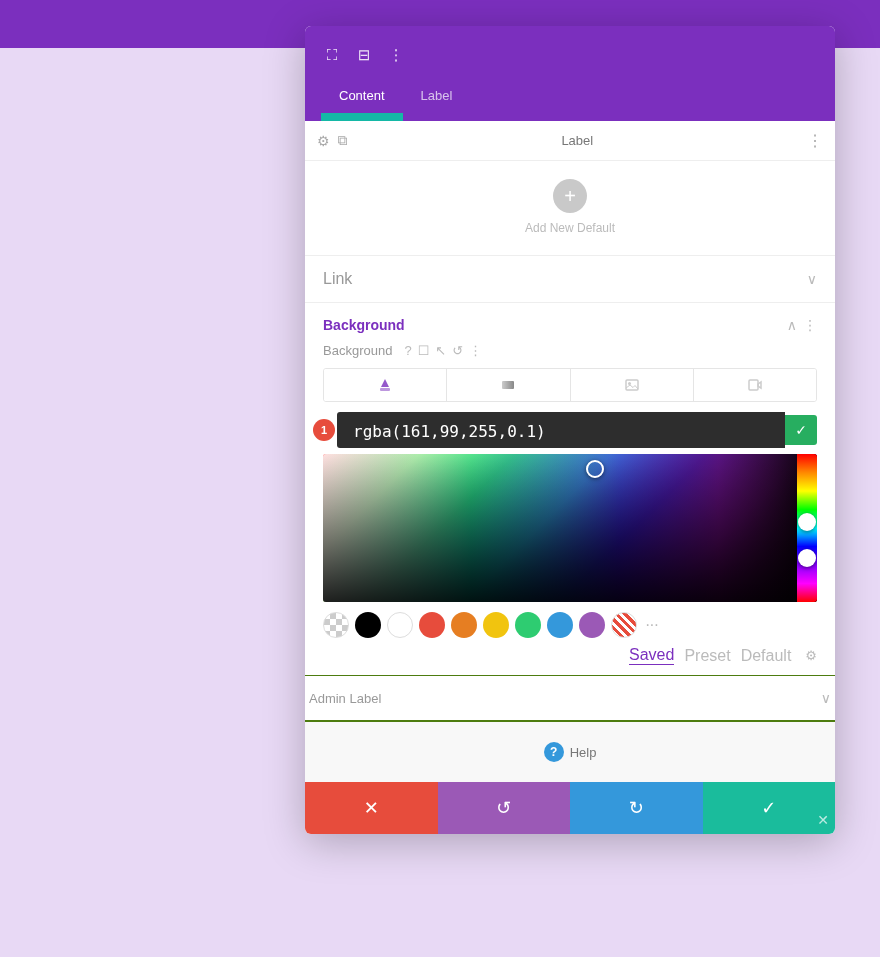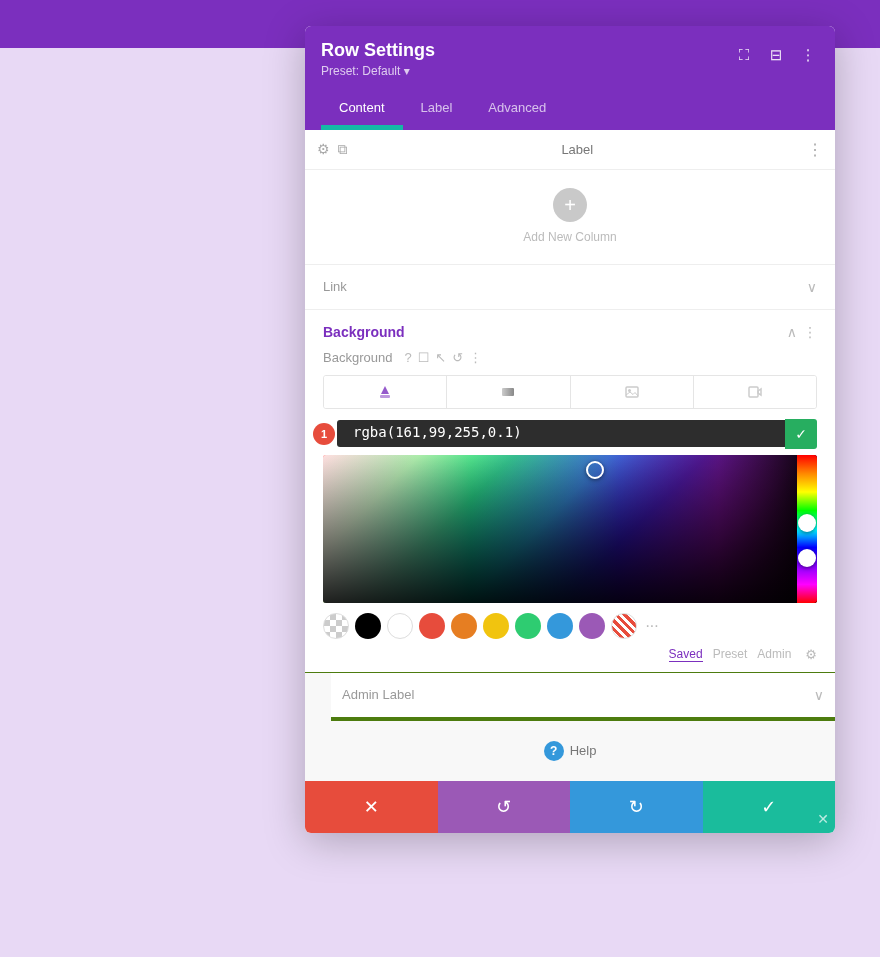--- a/index.html
+++ b/index.html
@@ -93,21 +93,21 @@
     .tab {
       padding: 10px 18px;
       color: rgba(255,255,255,0.7);
       font-size: 13px;
       cursor: pointer;
       border-bottom: 3px solid transparent;
       font-weight: 500;
     }
     .tab.active {
       color: #fff;
-      border-bottom: 5px solid #14b8a6;
+      border-bottom: 8px solid #14b8a6;
     }
 
     
     .panel-body {
       background: #f8f8f8;
       overflow-y: auto;
       max-height: 820px;
     }
 
     
@@ -172,21 +172,21 @@
       background: #fff;
       padding: 14px 18px;
       display: flex;
       align-items: center;
       justify-content: space-between;
       border-bottom: 1px solid #eee;
       cursor: pointer;
     }
     .section-label {
       color: #999;
-      font-size: 13px;
+      font-size: 16px;
     }
     .section-chevron {
       color: #bbb;
       font-size: 14px;
     }
 
     
     .bg-section {
       background: #fff;
       border-bottom: 1px solid #4d7c0f;
@@ -287,22 +287,22 @@
       font-weight: 700;
       display: flex;
       align-items: center;
       justify-content: center;
       z-index: 10;
     }
     .color-input {
       background: #2d2d2d;
       color: #fff;
       border: none;
-      padding: 4px 10px 7px 16px;
-      font-size: 14px;
+      padding: 10px 10px 7px 16px;
+      font-size: 16px;
       font-family: monospace;
       flex: 1;
       border-radius: 3px 0 0 3px;
       outline: none;
     }
     .color-input-check {
       background: #27ae60;
       color: #fff;
       border: none;
       padding: 7px 10px;
@@ -360,45 +360,44 @@
 
     
     .color-tabs-row {
       display: flex;
       align-items: center;
       justify-content: flex-end;
       gap: 10px;
       padding: 4px 0 10px;
     }
     .color-tab {
-      font-size: 12px;
+      font-size: 16px;
       color: #bbb;
       cursor: pointer;
     }
     .color-tab.active {
       color: #7b2fbe;
       border-bottom: 1px solid #7b2fbe;
     }
     .color-settings-icon {
       color: #bbb;
       font-size: 13px;
       cursor: pointer;
       margin-left: 4px;
     }
 
     
     .admin-row {
       background: #fff;
-      padding: 14px 11px;
+      padding: 14px 4px;
       display: flex;
       align-items: center;
       justify-content: space-between;
-      border-bottom: 4px solid #4d7c0f;
-      cursor: pointer;
-      margin-left: 26px;
+      border-bottom: 2px solid #4d7c0f;
+      cursor: pointer;
     }
     .admin-label {
       color: #999;
       font-size: 13px;
     }
 
     
     .help-row {
       background: #f8f8f8;
       padding: 20px;
@@ -461,59 +460,52 @@
   </style>
 </head>
 <body>
 
 <div class="top-bar"></div>
 <div class="bg-area"></div>
 
 <div class="panel">
 
   <div class="panel-header">
-    <div class="panel-title-group">
-      <div class="panel-title">Row Settings</div>
-      <div class="panel-preset">Preset: Default ▾</div>
-    </div>
     <div class="panel-header-icons">
       <div class="panel-header-icon">⛶</div>
       <div class="panel-header-icon">⊟</div>
       <div class="panel-header-icon">⋮</div>
     </div>
   </div>
 
   <div class="panel-tabs">
     <div class="tab active">
       <span>Content</span>
     </div>
     <div class="tab">
       <span>Label</span>
-    </div>
-    <div class="tab">
-      <span>Advanced</span>
     </div>
   </div>
 
   <div class="panel-body">
 
     <div class="column-section">
       <div class="column-header">
         <span class="column-icon">⚙</span>
         <span class="column-icon">⧉</span>
         <span class="column-label">Label</span>
         <span class="column-more">⋮</span>
       </div>
     </div>
 
     <div class="add-column-area">
       <div class="add-column-btn">
         <span>+</span>
       </div>
-      <span class="add-column-text">Add New Column</span>
+      <span class="add-column-text">Add New Default</span>
     </div>
 
     <div class="section-row">
       <span class="section-label">Link</span>
       <span class="section-chevron">∨</span>
     </div>
 
     <div class="bg-section">
       <div class="bg-section-header">
         <span class="bg-section-title">Background</span>
@@ -603,21 +595,21 @@
           <div class="swatch green"></div>
           <div class="swatch blue"></div>
           <div class="swatch purple"></div>
           <div class="swatch striped"></div>
           <span class="swatch-more">···</span>
         </div>
 
         <div class="color-tabs-row">
           <span class="color-tab active">Saved</span>
           <span class="color-tab">Preset</span>
-          <span class="color-tab">Admin</span>
+          <span class="color-tab">Default</span>
           <span class="color-settings-icon">⚙</span>
         </div>
       </div>
     </div>
 
     <div class="admin-row">
       <span class="admin-label">Admin Label</span>
       <span class="section-chevron">∨</span>
     </div>
 

